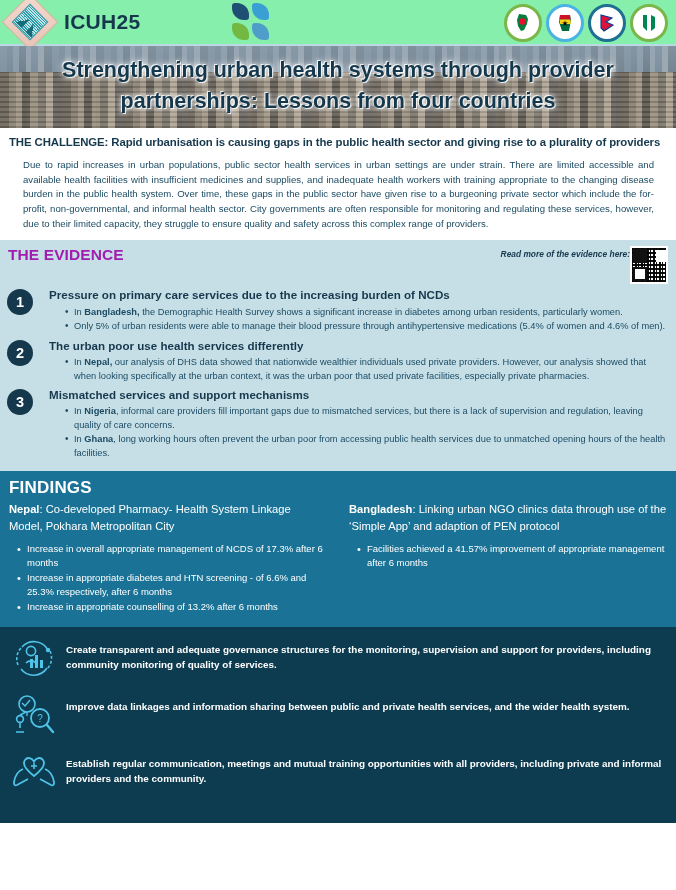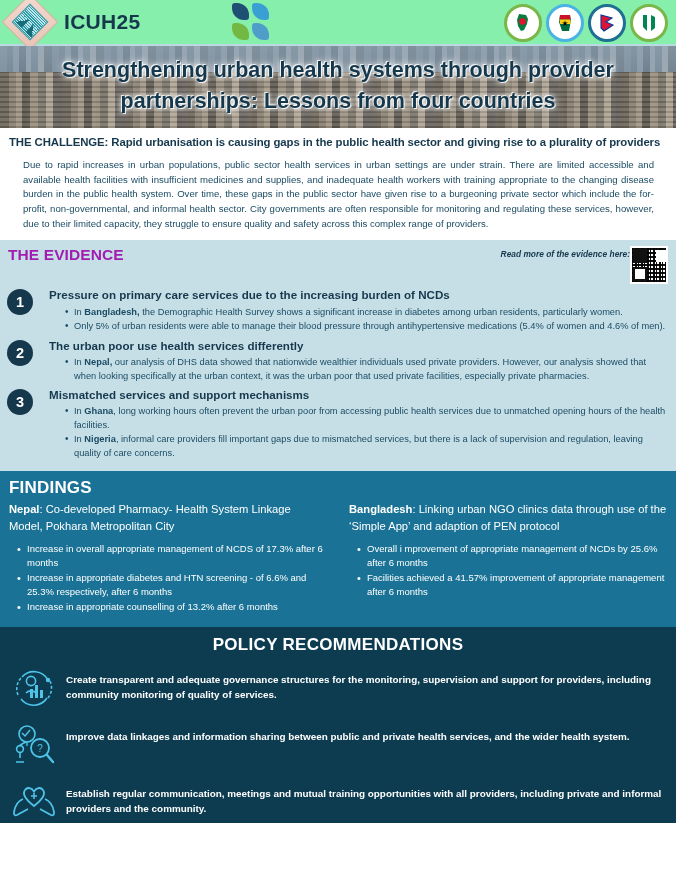--- a/index.html
+++ b/index.html
@@ -264,22 +264,22 @@
           <li>In <b>Nepal,</b> our analysis of DHS data showed that nationwide wealthier individuals used private providers. However, our analysis showed that when looking specifically at the urban context, it was the urban poor that used private facilities, especially private pharmacies.</li>
         </ul>
       </div>
     </div>
 
     <div class="ev-item">
       <div class="ev-num">3</div>
       <div class="ev-body">
         <div class="ev-head">Mismatched services and support mechanisms</div>
         <ul class="ev-list">
+          <li>In <b>Nigeria</b>, informal care providers fill important gaps due to mismatched services, but there is a lack of supervision and regulation, leaving quality of care concerns.</li>
           <li>In <b>Ghana</b>, long working hours often prevent the urban poor from accessing public health services due to unmatched opening hours of the health facilities.</li>
-          <li>In <b>Nigeria</b>, informal care providers fill important gaps due to mismatched services, but there is a lack of supervision and regulation, leaving quality of care concerns.</li>
         </ul>
       </div>
     </div>
   </div>
 
   <div class="findings">
     <div class="findings-title">FINDINGS</div>
     <div class="findings-cols">
 
       <div class="findings-col">
@@ -287,30 +287,28 @@
         <ul class="findings-list">
           <li>Increase in overall appropriate management of NCDS of 17.3% after 6 months</li>
           <li>Increase in appropriate diabetes and HTN screening - of 6.6% and 25.3% respectively, after 6 months</li>
           <li>Increase in appropriate counselling of 13.2% after 6 months</li>
         </ul>
       </div>
 
       <div class="findings-col">
         <div class="findings-sub"><b>Bangladesh</b><span>: Linking urban NGO clinics data through use of the ‘Simple App’ and adaption of PEN protocol</span></div>
         <ul class="findings-list">
-          <li>Overall i mprovement of appropriate management of  NCDs by 25.6% after 6 months</li>
           <li>Facilities achieved a 41.57% improvement of appropriate management  after 6 months</li>
         </ul>
       </div>
 
     </div>
   </div>
 
   <div class="policy">
-    <div class="policy-title">POLICY RECOMMENDATIONS</div>
 
     <div class="policy-item">
       <div class="policy-icon">
         <svg width="52" height="46" viewBox="0 0 52 46" aria-hidden="true">
           <path d="M10 30 a16 16 0 0 1 4-18" fill="none" stroke="#4fc3e8" stroke-width="1.6" stroke-dasharray="3 2"></path>
           <path d="M42 16 a16 16 0 0 1 -3 18" fill="none" stroke="#4fc3e8" stroke-width="1.6" stroke-dasharray="3 2"></path>
           <path d="M14 12 a16 16 0 0 1 26 3" fill="none" stroke="#4fc3e8" stroke-width="1.6"></path>
           <path d="M13 34 a16 16 0 0 0 26 -1" fill="none" stroke="#4fc3e8" stroke-width="1.6"></path>
           <circle cx="40" cy="15" r="2.2" fill="#4fc3e8"></circle>
           <circle cx="23" cy="16" r="4.6" fill="none" stroke="#4fc3e8" stroke-width="1.6"></circle>

